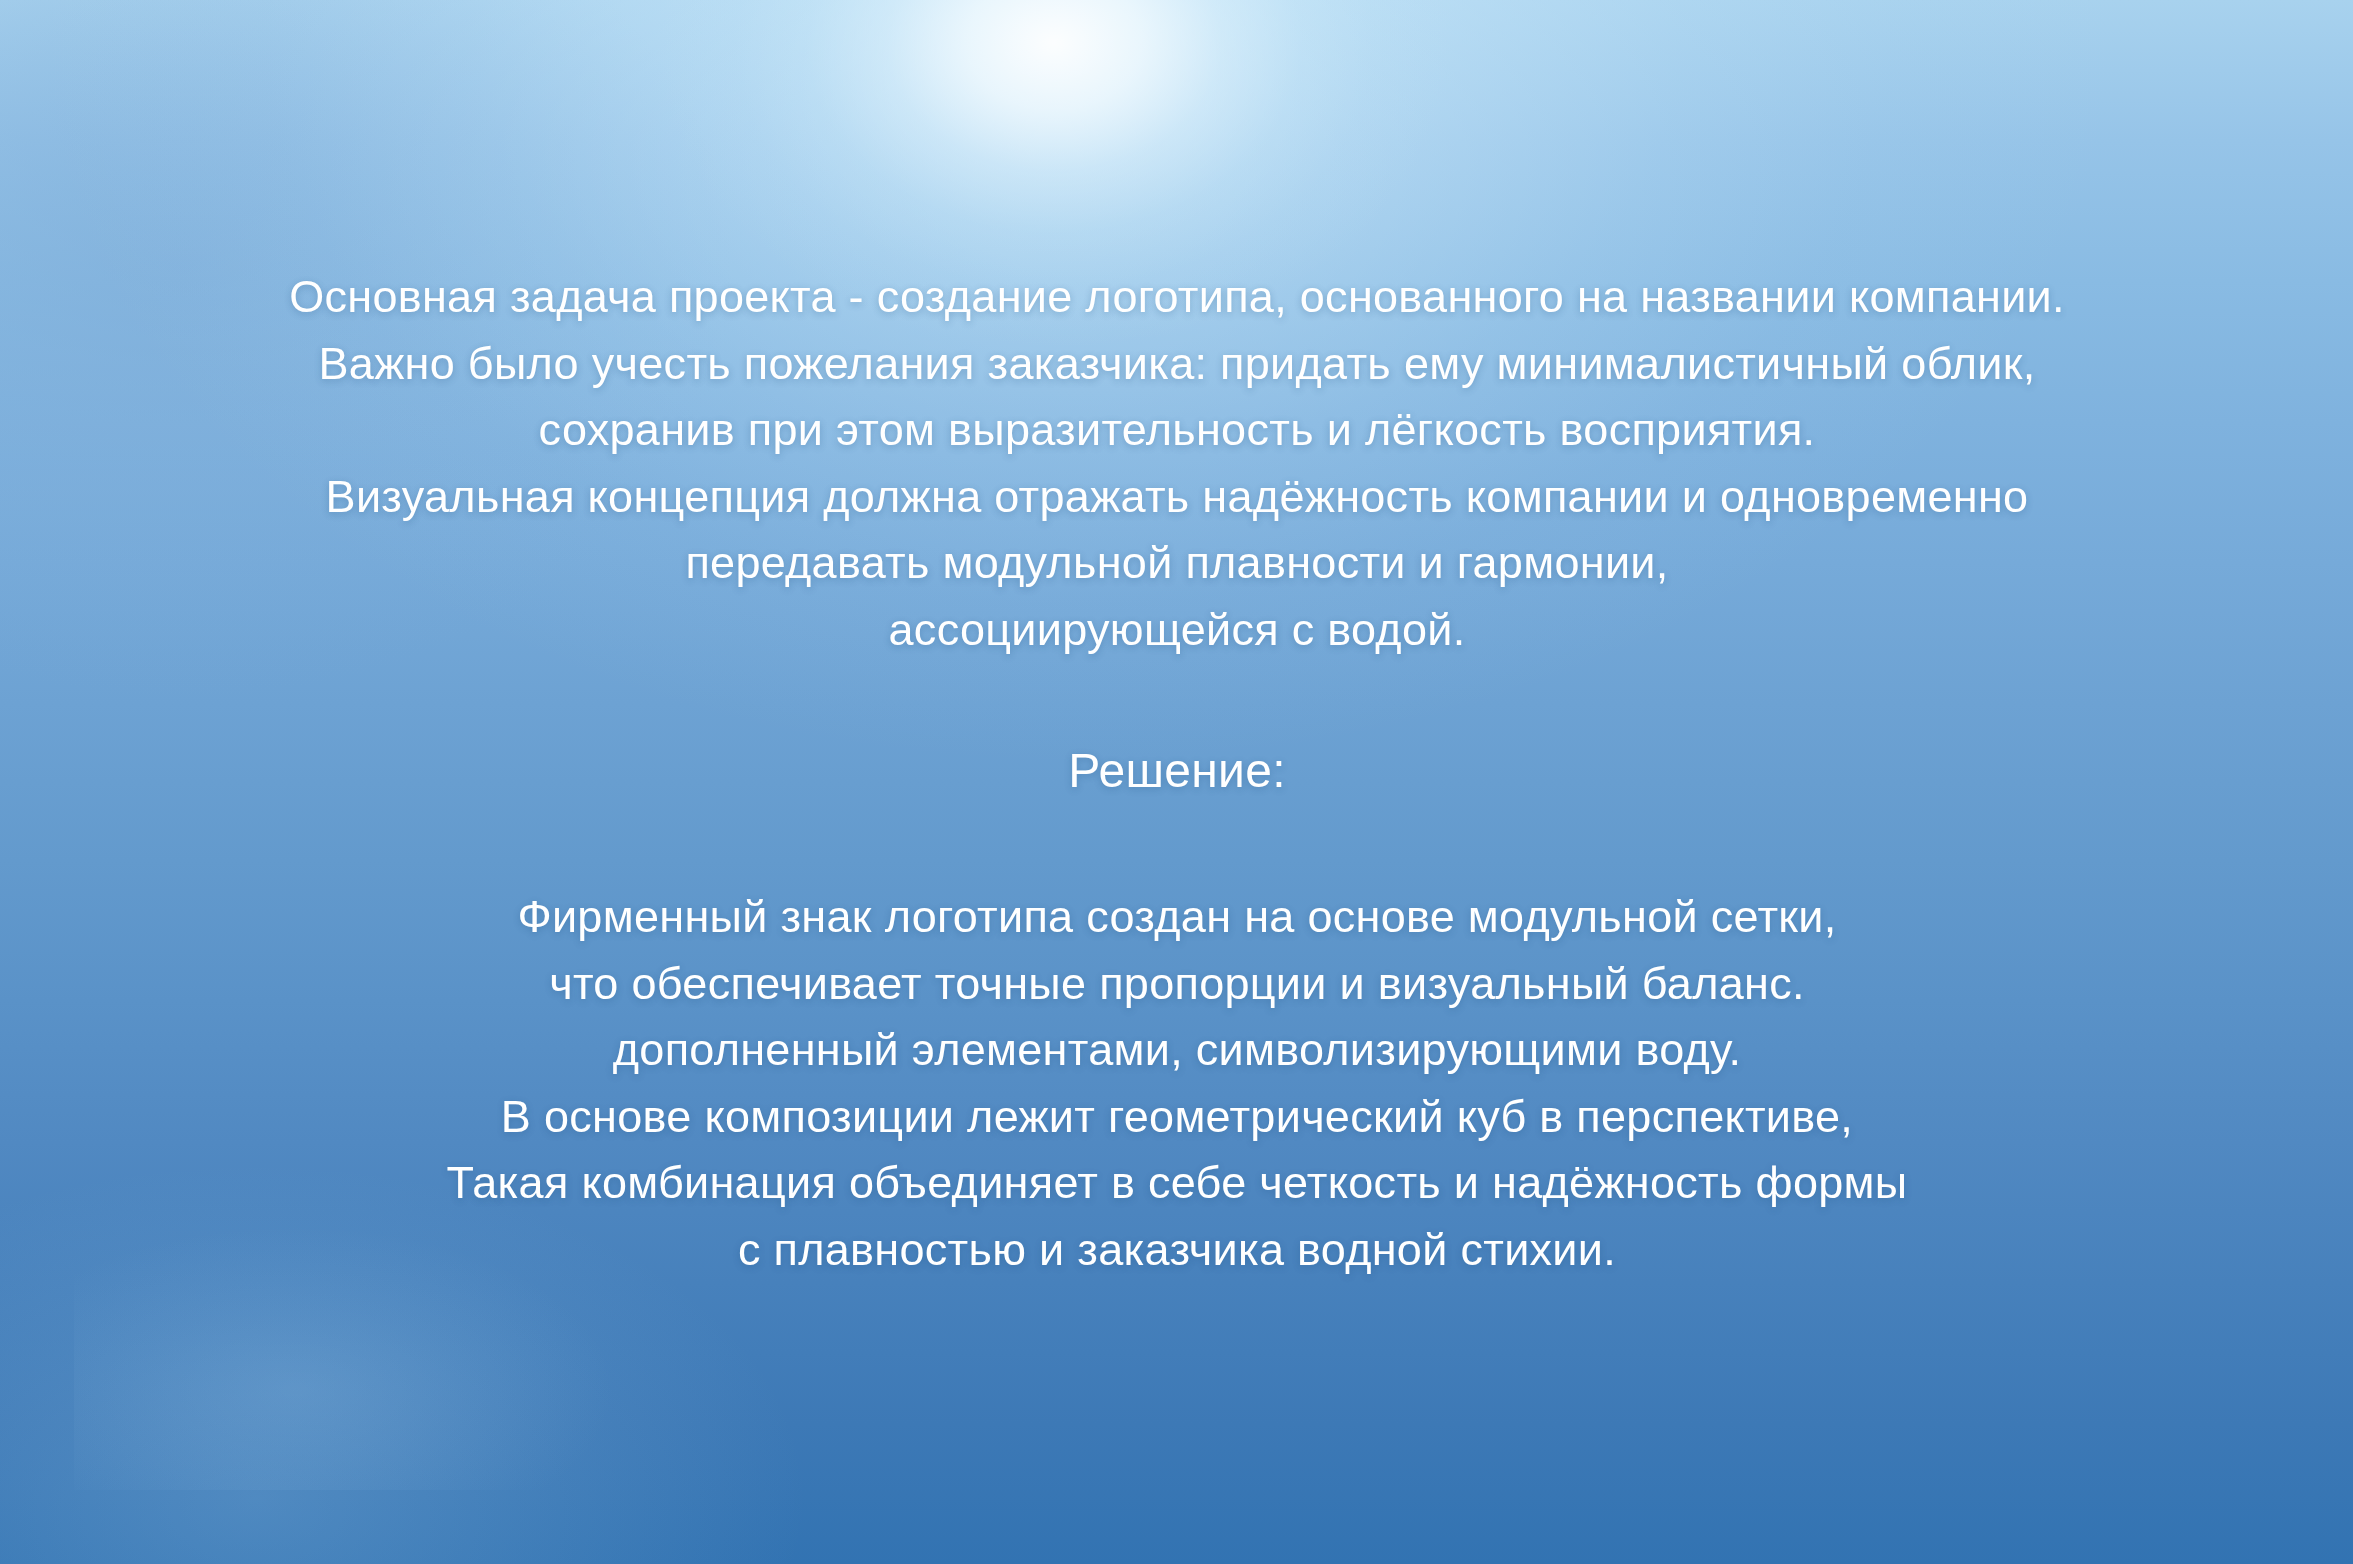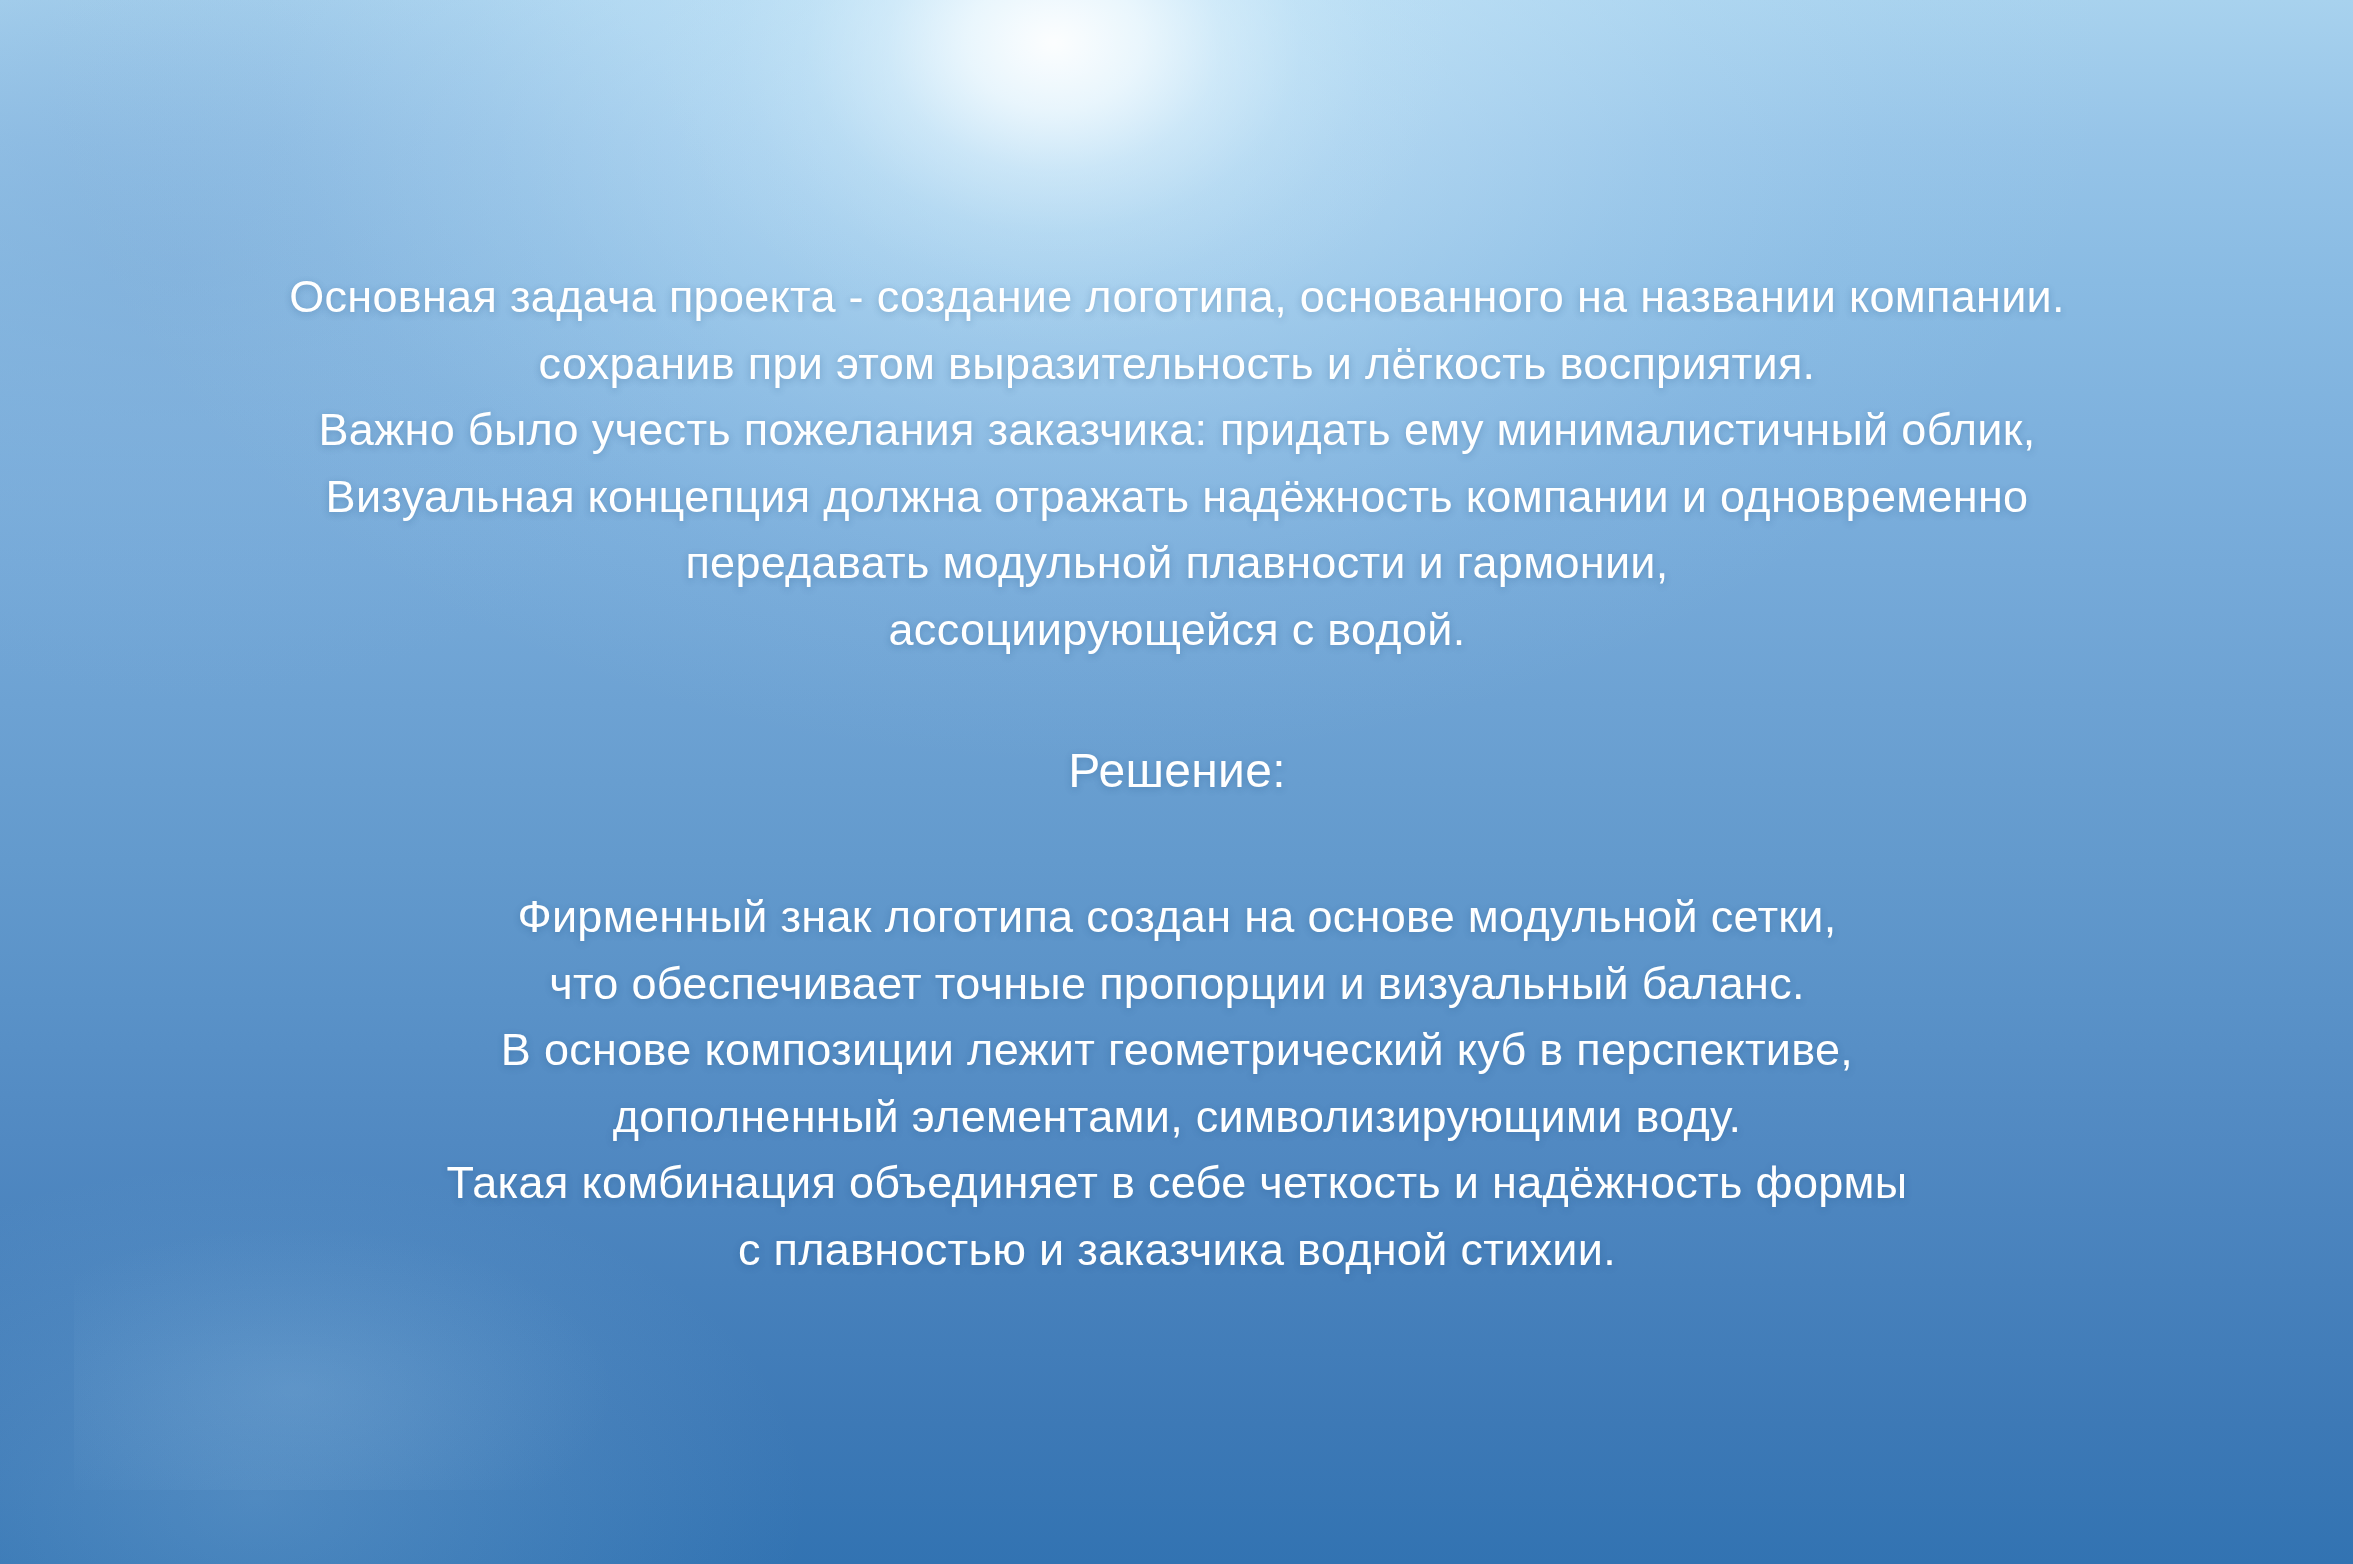--- a/index.html
+++ b/index.html
@@ -168,35 +168,35 @@
   <div class="haze-left"></div>
   <div class="glow-wide"></div>
   <div class="glow-core"></div>
   <div class="ridge"></div>
   <div class="ridge2"></div>
 
   <div class="content">
 
     <div class="text-block para-intro">
       <span class="line">Основная задача проекта - создание логотипа, основанного на названии компании.</span>
+      <span class="line">Важно было учесть пожелания заказчика: придать ему минималистичный облик,</span>
       <span class="line">сохранив при этом выразительность и лёгкость восприятия.</span>
-      <span class="line">Важно было учесть пожелания заказчика: придать ему минималистичный облик,</span>
       <span class="line">Визуальная концепция должна отражать надёжность компании и одновременно</span>
       <span class="line">передавать модульной плавности и гармонии,</span>
       <span class="line">ассоциирующейся с водой.</span>
     </div>
 
     <div class="text-block heading-solution">
       <span class="line">Решение:</span>
     </div>
 
     <div class="text-block para-solution">
       <span class="line">Фирменный знак логотипа создан на основе модульной сетки,</span>
       <span class="line">что обеспечивает точные пропорции и визуальный баланс.</span>
+      <span class="line">дополненный элементами, символизирующими воду.</span>
       <span class="line">В основе композиции лежит геометрический куб в перспективе,</span>
-      <span class="line">дополненный элементами, символизирующими воду.</span>
       <span class="line">Такая комбинация объединяет в себе четкость и надёжность формы</span>
       <span class="line">с плавностью и заказчика водной стихии.</span>
     </div>
 
   </div>
 </div>
 
 
 </body></html>

